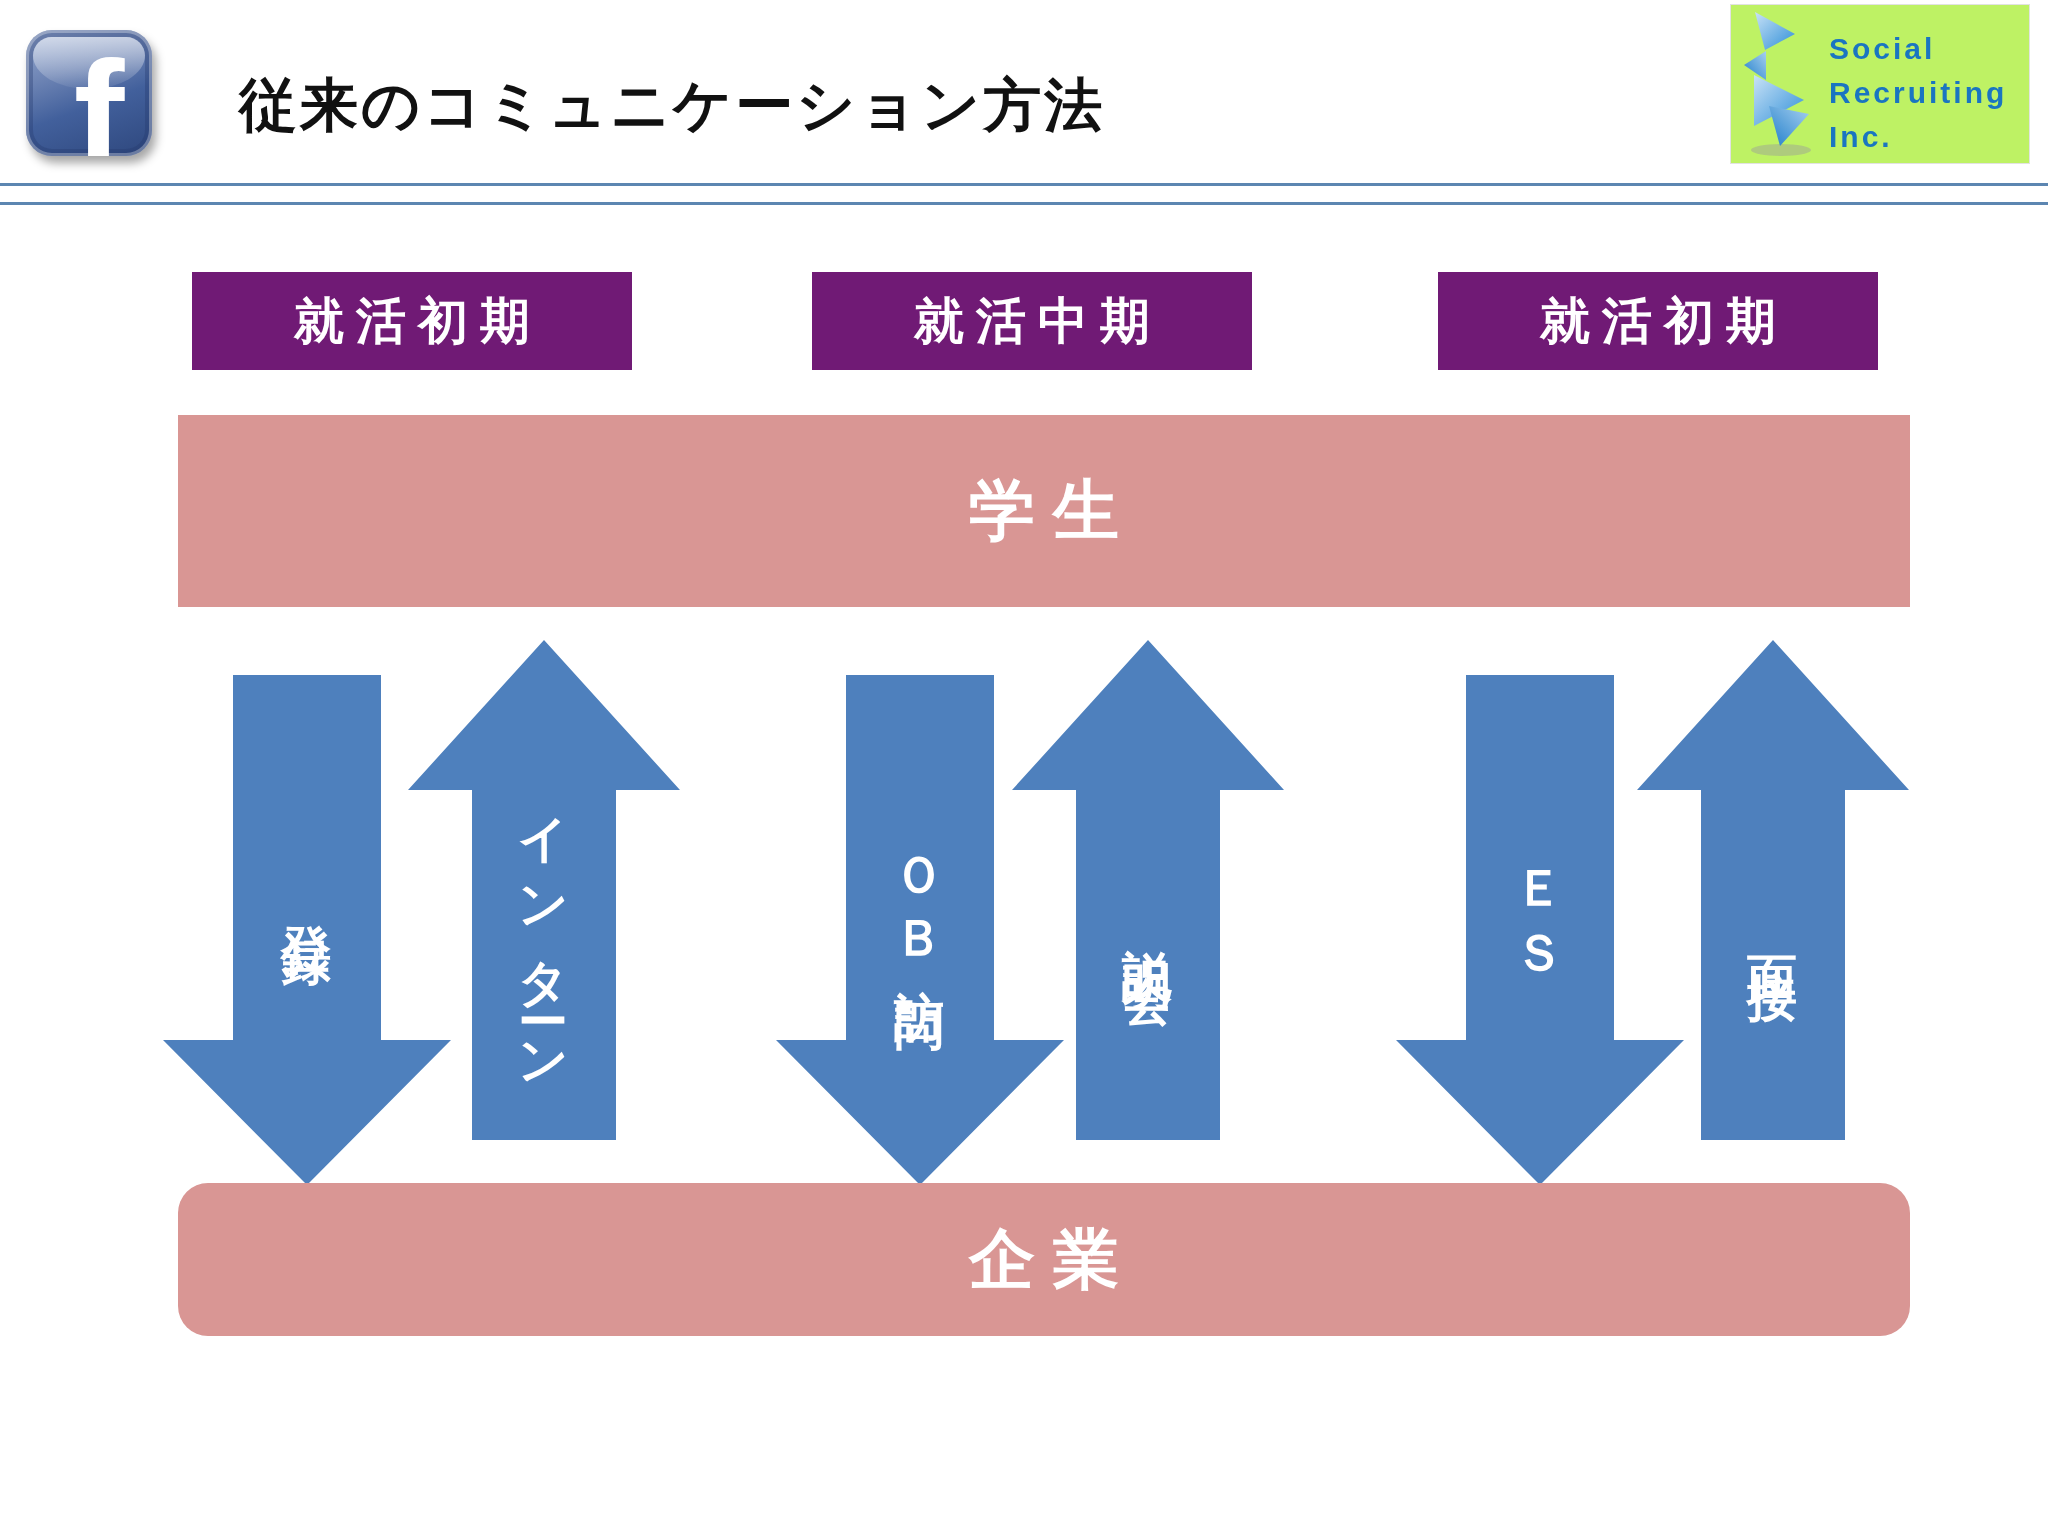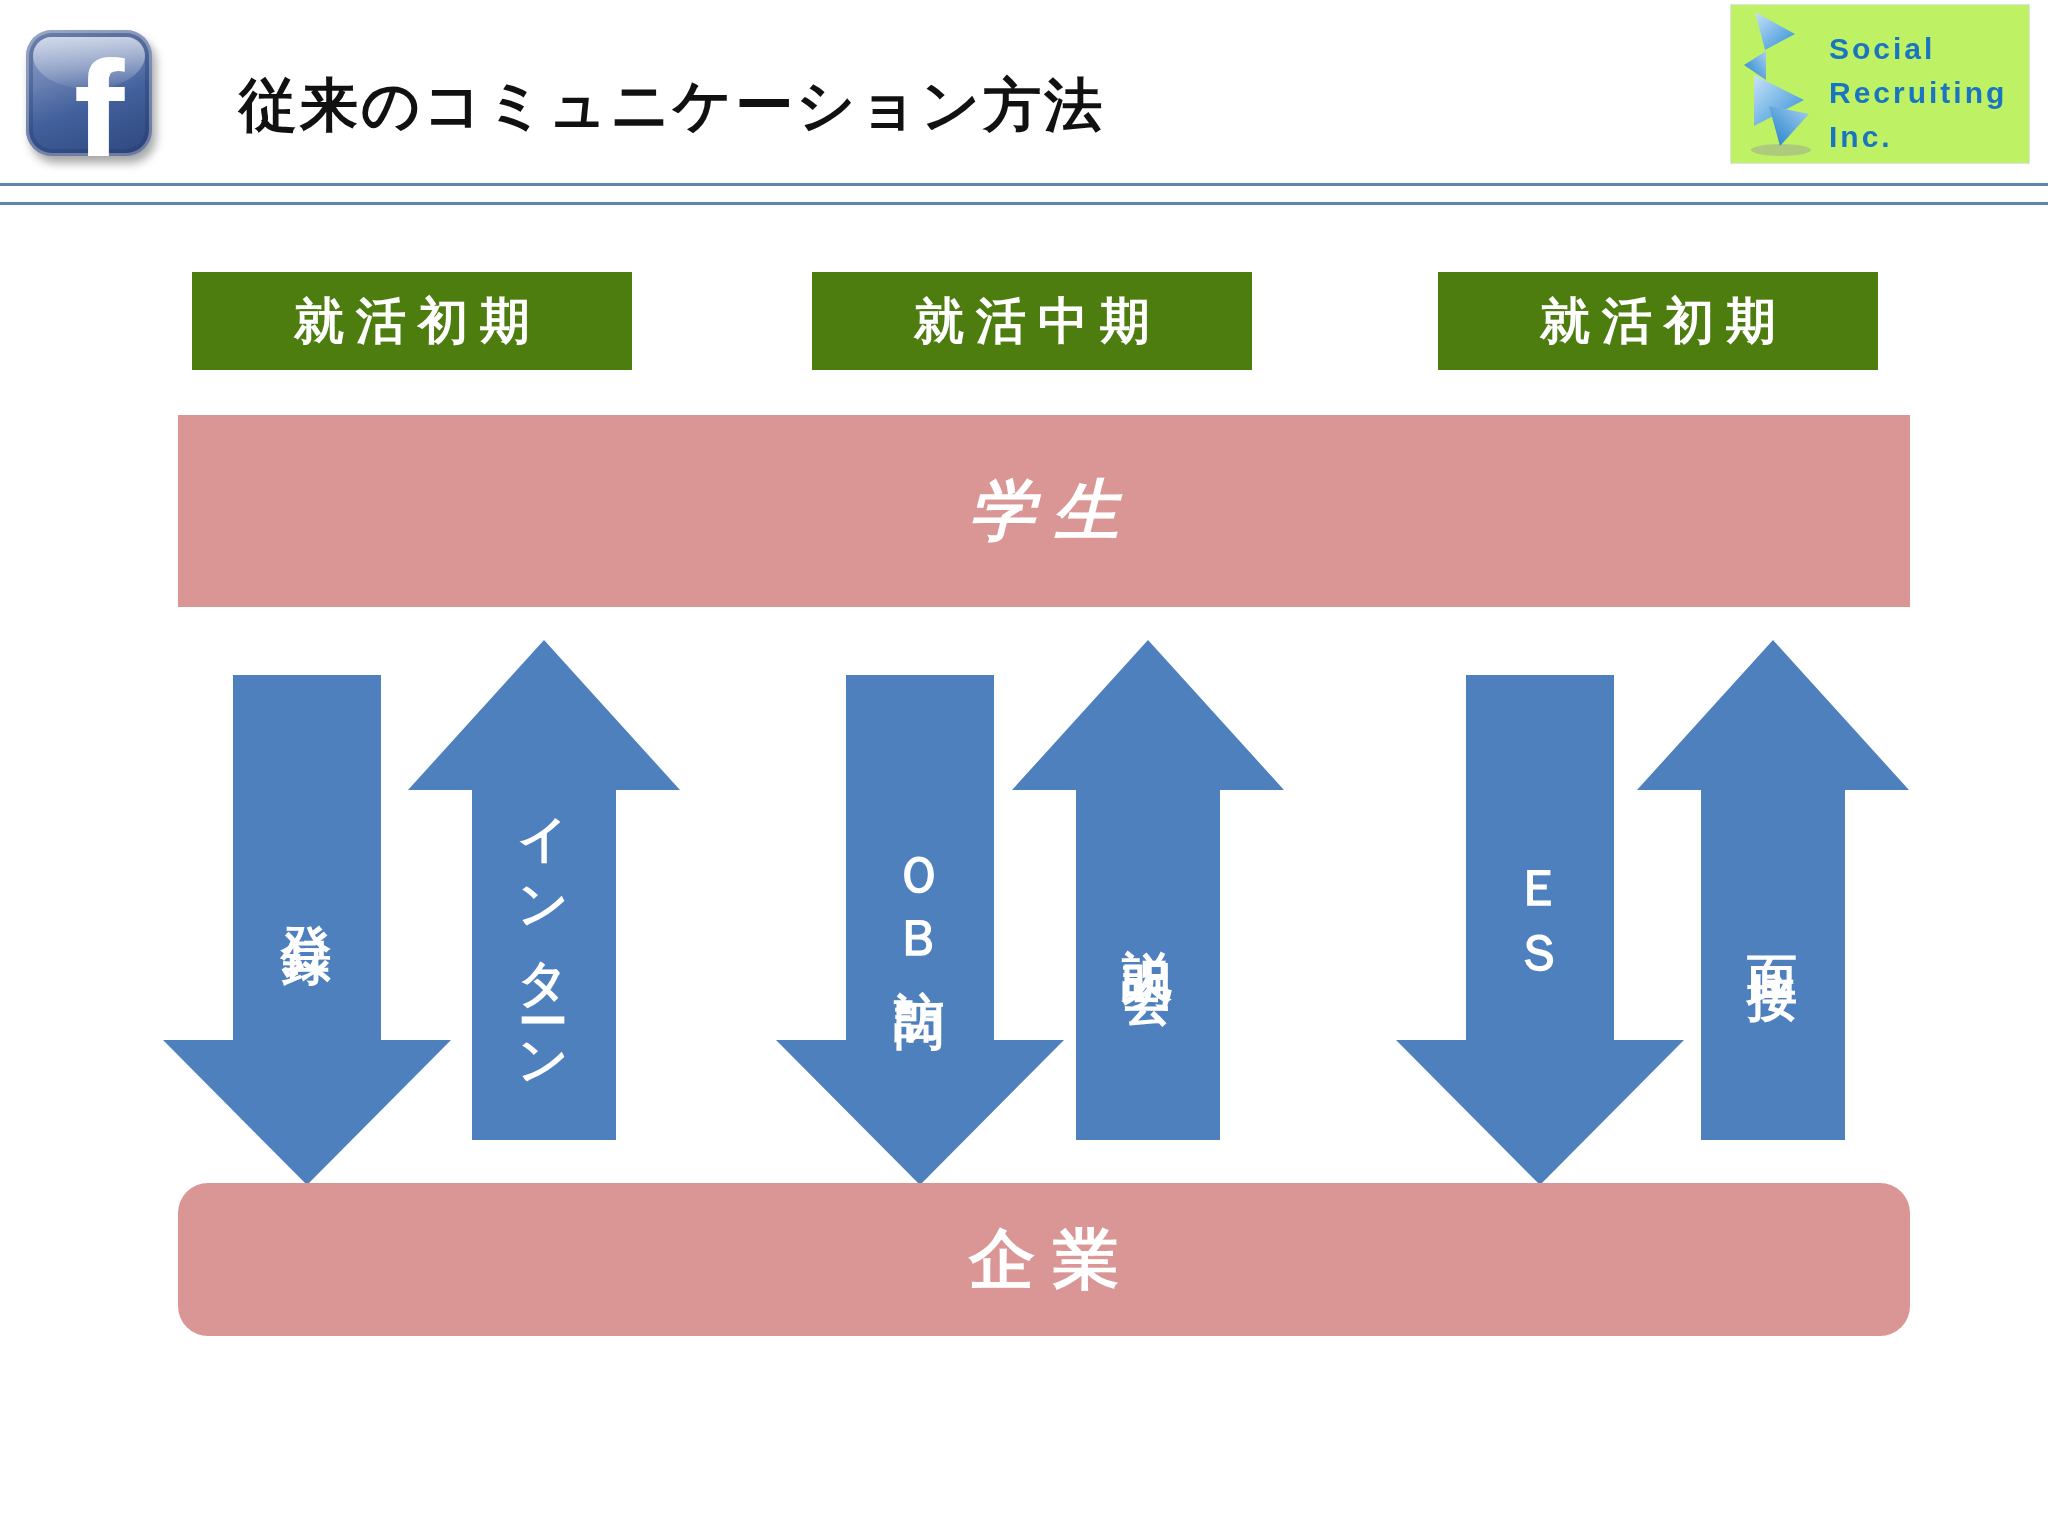--- a/index.html
+++ b/index.html
@@ -54,38 +54,38 @@
   }
   .divider {
     position: absolute; left: 0; top: 183px; width: 2048px; height: 22px;
     border-top: 3px solid #5c86b1;
     border-bottom: 3px solid #5c86b1;
   }
 
   
   .phase {
     position: absolute; top: 272px; height: 98px;
-    background: #4d7c0f; color: #ffffff;
+    background: #701a75; color: #ffffff;
     display: flex; align-items: center; justify-content: center;
     font-size: 50px; font-weight: 700; letter-spacing: 12px; text-indent: 12px;
     white-space: nowrap;
   }
   .phase.p1 { left: 192px;  width: 440px; }
   .phase.p2 { left: 812px;  width: 440px; }
   .phase.p3 { left: 1438px; width: 440px; }
 
   
   .band {
     position: absolute; left: 178px; width: 1732px;
     background: #d99694; color: #ffffff;
     display: flex; align-items: center; justify-content: center;
     font-size: 66px; font-weight: 700; letter-spacing: 18px; text-indent: 18px;
     white-space: nowrap;
   }
-  .band.students  { top: 415px;  height: 192px; font-style: italic; }
+  .band.students  { top: 415px;  height: 192px; }
   .band.companies { top: 1183px; height: 153px; border-radius: 30px; }
 
   
   .arrow { position: absolute; }
   .arrow svg { position: absolute; left: 0; top: 0; width: 100%; height: 100%; display: block; }
   .arrow polygon { fill: #4e80bd; }
   .vlabel {
     position: absolute; left: 50%;
     transform: translate(-50%, -50%);
     writing-mode: vertical-rl; text-orientation: mixed;

